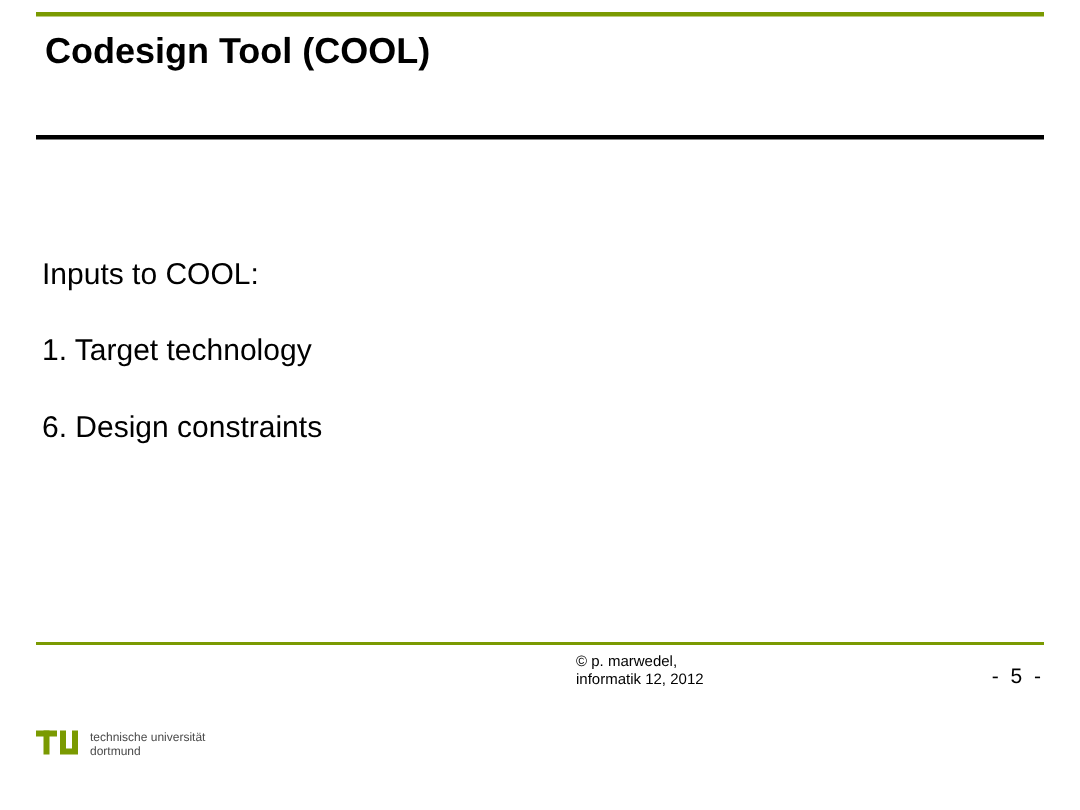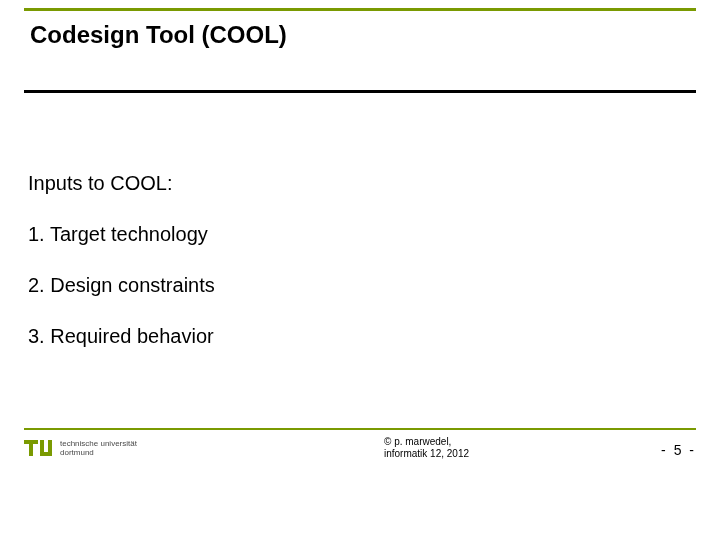--- a/index.html
+++ b/index.html
@@ -79,20 +79,21 @@
     top: 8px;
     left: 0;
     display: flex;
     align-items: center;
     gap: 40px;
   }
   .logo {
     display: flex;
     align-items: center;
     gap: 6px;
+    margin-top: 47px;
   }
   .logo-text {
     font-size: 8px;
     line-height: 1.1;
     color: #4a4a4a;
   }
   .copyright {
     position: absolute;
     top: 8px;
     left: 360px;
@@ -117,22 +118,21 @@
 
   <div class="title-block">
     <div class="title-line">Codesign Tool (COOL)</div>
   </div>
 
   <div class="title-rule"></div>
 
   <div class="body">
     <div class="intro">Inputs to COOL:</div>
     <div class="item">1. Target technology</div>
-    <div class="item">2. Design constraints</div>
-    <div class="item">3. Required behavior</div>
+    <div class="item">6. Design constraints</div>
   </div>
 
   <div class="footer">
     <div class="foot-rule"></div>
 
     <div class="logos">
       <div class="logo">
         <span>
           <svg width="30" height="22" viewBox="0 0 30 22">
             <rect x="0" y="4" width="14" height="4" fill="#7a9a01"></rect>

